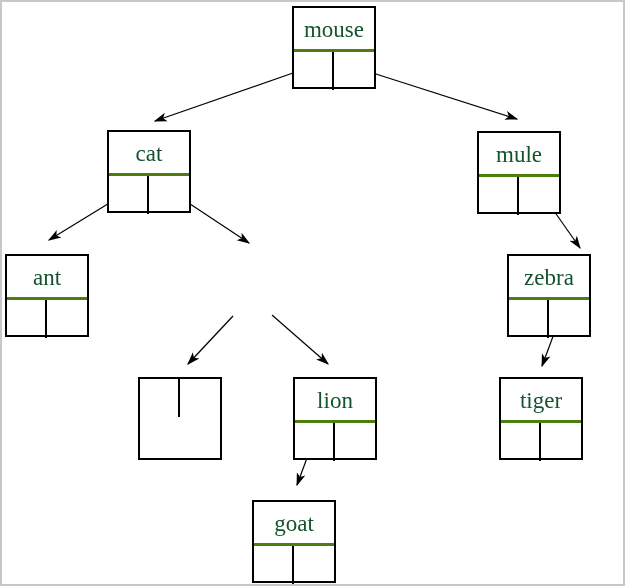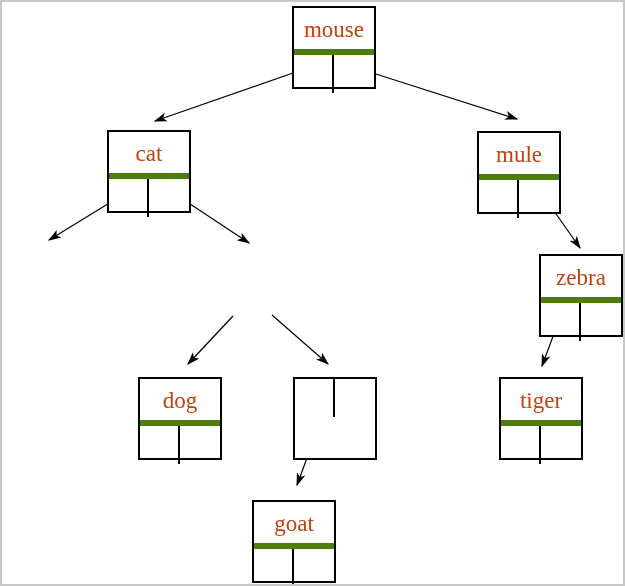--- a/index.html
+++ b/index.html
@@ -20,27 +20,27 @@
   .node {
     position: absolute;
     width: 84px;
     height: 83px;
     box-sizing: border-box;
     border: 2px solid #000000;
     background: #ffffff;
   }
   .node .label {
     height: 39px;
-    border-bottom: 6px solid #4d7c0f;
+    border-bottom: 3px solid #4d7c0f;
     display: flex;
     align-items: center;
     justify-content: center;
     font-size: 23px;
     line-height: 1;
-    color: #c2410c;
+    color: #14532d;
     padding-top: 2px;
   }
   .node .cells {
     display: flex;
     height: 38px;
   }
   .node .cell-l {
     width: 50%;
     box-sizing: border-box;
     border-right: 2px solid #000000;
@@ -100,39 +100,46 @@
   </div>
 
   <div class="node" style="left:475px; top:129px">
     <div class="label">mule</div>
     <div class="cells">
       <div class="cell-l"></div>
       <div class="cell-r"></div>
     </div>
   </div>
 
+  <div class="node" style="left:3px; top:252px">
+    <div class="label">ant</div>
+    <div class="cells">
+      <div class="cell-l"></div>
+      <div class="cell-r"></div>
+    </div>
+  </div>
 
 
-  <div class="node" style="left:537px; top:252px">
+  <div class="node" style="left:505px; top:252px">
     <div class="label">zebra</div>
     <div class="cells">
       <div class="cell-l"></div>
       <div class="cell-r"></div>
     </div>
   </div>
 
   <div class="node" style="left:136px; top:375px">
-    <div class="label">dog</div>
     <div class="cells">
       <div class="cell-l"></div>
       <div class="cell-r"></div>
     </div>
   </div>
 
   <div class="node" style="left:291px; top:375px">
+    <div class="label">lion</div>
     <div class="cells">
       <div class="cell-l"></div>
       <div class="cell-r"></div>
     </div>
   </div>
 
   <div class="node" style="left:497px; top:375px">
     <div class="label">tiger</div>
     <div class="cells">
       <div class="cell-l"></div>

